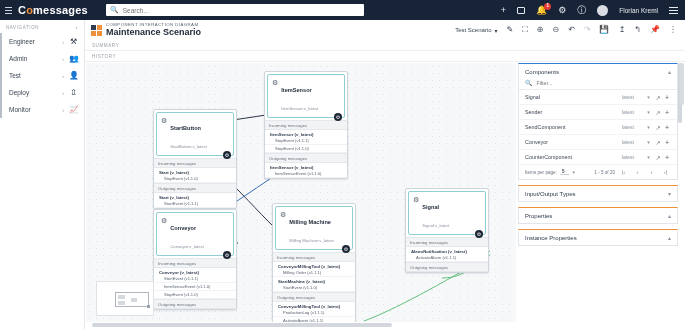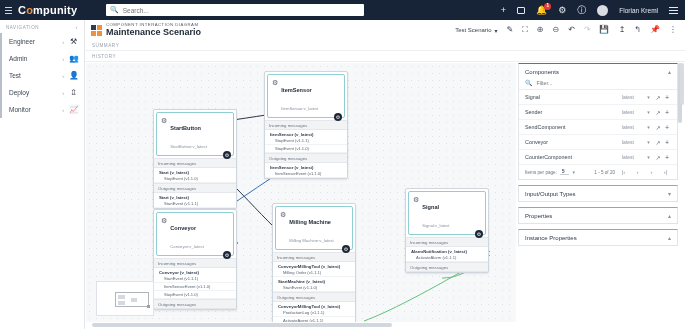--- a/index.html
+++ b/index.html
@@ -194,21 +194,21 @@
 
 <div class="app">
 
   <div class="topbar">
     <div class="hamburger-left">
         <i></i>
         <i></i>
         <i></i>
       </div>
     <div class="brand">
-      <span>C</span><span class="dot">o</span><span>mpunity</span>
+      <span>C</span><span class="dot">o</span><span>messages</span>
     </div>
     <div class="searchwrap">
       <span class="mag">🔍</span>
       <input placeholder="Search..." style="">
     </div>
     <div class="topright">
       <span class="ticon">+</span>
       <span class="ticon sq"></span>
       <span class="ticon">🔔
         <span class="badge">1</span>

